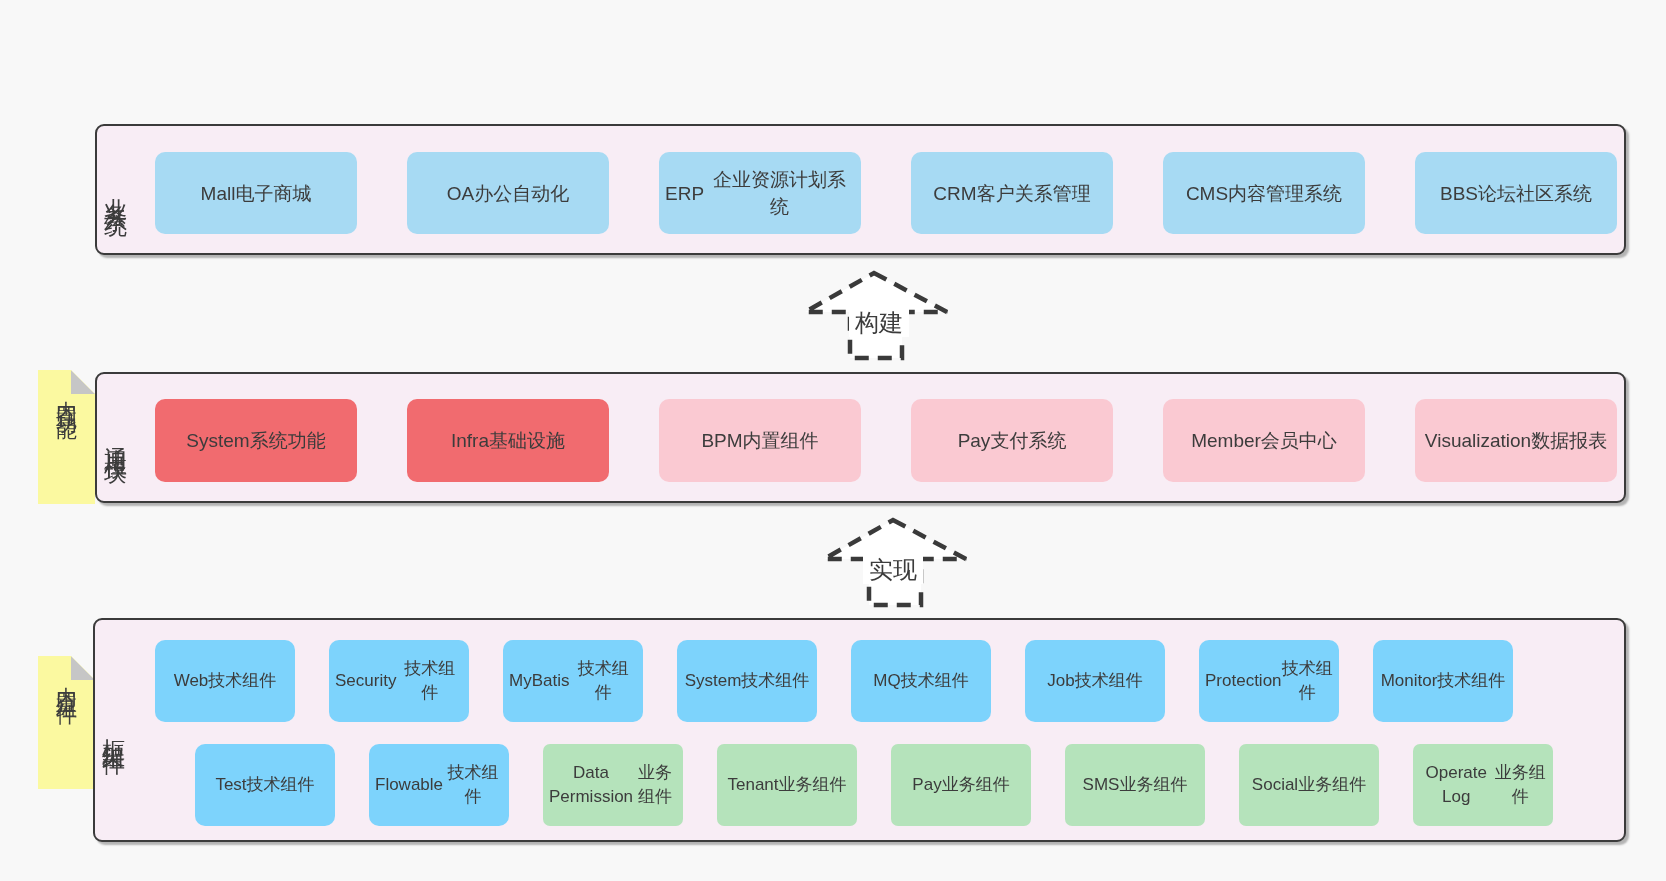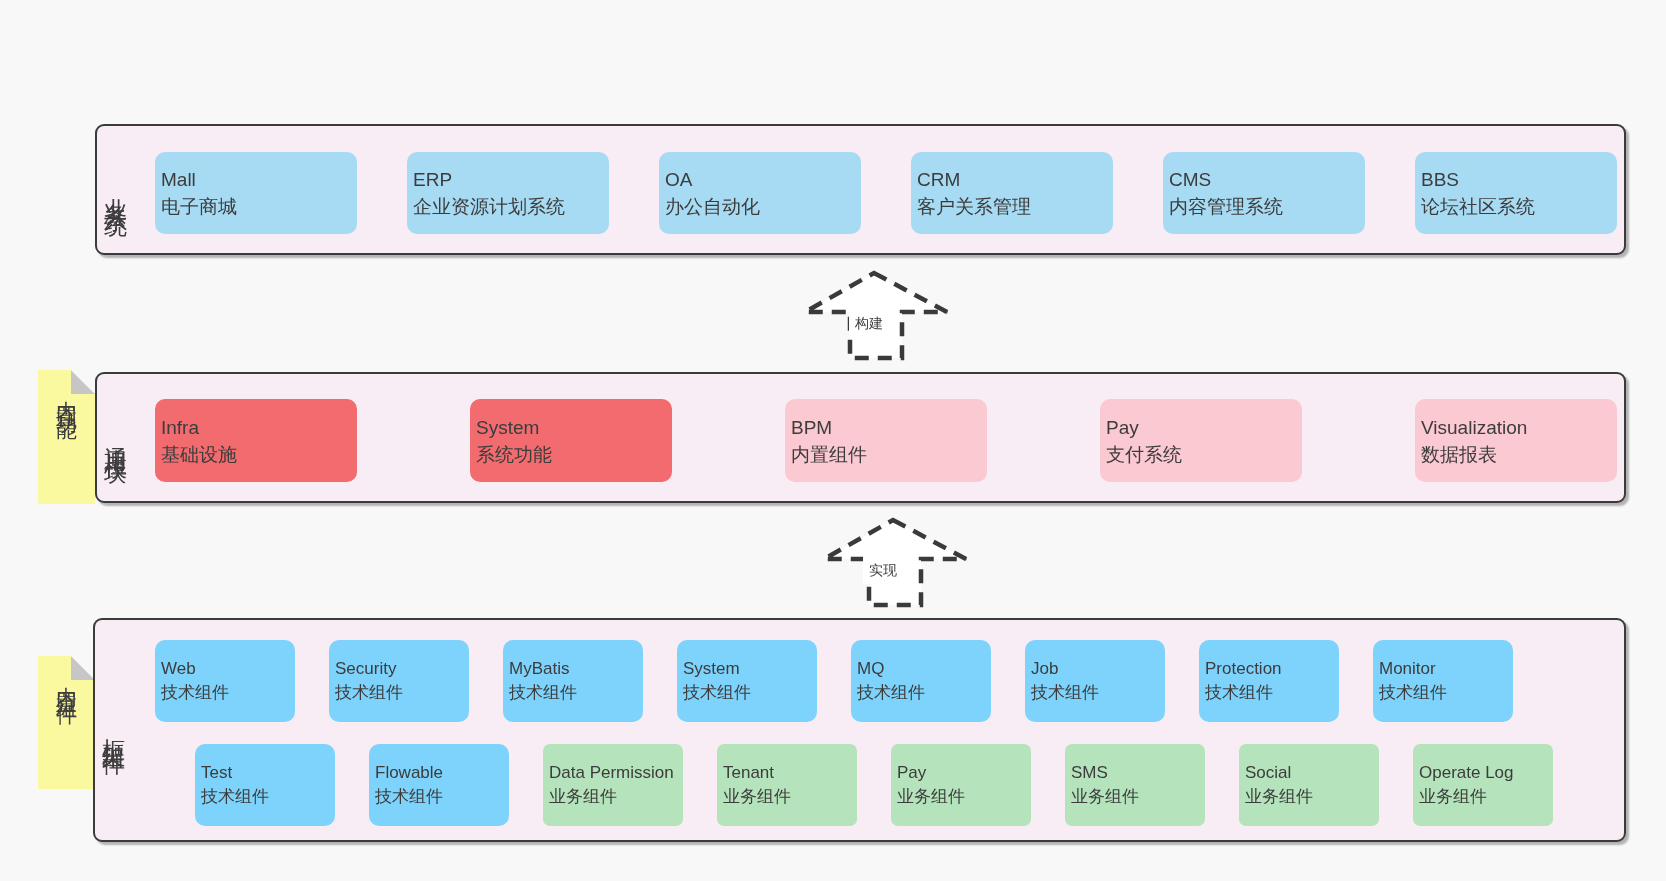--- a/index.html
+++ b/index.html
@@ -18,22 +18,22 @@
   .side-label span{writing-mode:vertical-rl;text-orientation:upright;font-size:23px;
          letter-spacing:5px;color:#3c3c3c;line-height:26px;}
 
   
   .row{position:absolute;display:flex;justify-content:space-between;}
   #row-business{left:58px;top:26px;width:1462px;height:82px;}
   #row-modules{left:58px;top:25px;width:1462px;height:83px;}
   #row-components-1{left:60px;top:20px;width:1358px;height:82px;}
   #row-components-2{left:60px;top:124px;width:1358px;height:82px;padding-left:40px;}
 
-  .box{border-radius:10px;display:flex;flex-direction:column;justify-content:center;
-       align-items:flex-start;text-align:center;color:#3c3c3c;box-sizing:border-box;padding:2px 6px;}
+  .box{border-radius:10px;display:flex;flex-direction:row;justify-content:center;
+       align-items:center;text-align:center;color:#3c3c3c;box-sizing:border-box;padding:2px 6px;}
   .row-6 .box{width:202px;font-size:19px;line-height:27px;}
   .row-8 .box{width:140px;font-size:17px;line-height:24px;}
   .v-blue{background:#a7daf3;}
   .v-red{background:#f16b6f;}
   .v-pink{background:#fac9d2;}
   .v-green{background:#7dd3fc;}
   .v-light-green{background:#b5e3bb;border-radius:7px;}
 
   
   .tag{position:absolute;left:38px;width:57px;background:#fbf9a0;z-index:1;
@@ -43,21 +43,21 @@
   #tag-components{top:656px;height:133px;}
   .tag .fold{position:absolute;top:0;right:0;width:24px;height:24px;background:#c6c6c6;
        clip-path:polygon(0 0,100% 100%,0 100%);}
   .tag span{writing-mode:vertical-rl;text-orientation:upright;font-size:21px;letter-spacing:6px;
        color:#3c3c3c;margin-top:14px;}
 
   
   .arrow-svg{position:absolute;z-index:2;}
   #arrow-build{left:797px;top:268px;}
   #arrow-implement{left:816px;top:515px;}
-  .arrow-label{position:absolute;z-index:3;background:#ffffff;color:#3c3c3c;font-size:14px;
+  .arrow-label{position:absolute;z-index:3;background:#ffffff;color:#3c3c3c;font-size:24px;
        padding:2px 6px;line-height:24px;}
   #label-build{left:849px;top:309px;}
   #label-implement{left:863px;top:556px;}
 </style>
 </head>
 <body>
 
 <div class="canvas">
 
   <div class="tag" id="tag-modules">
@@ -72,26 +72,26 @@
   <section class="layer" id="layer-business">
     <div class="side-label">
       <span>业务系统</span>
     </div>
     <div class="row row-6" id="row-business">
         <div class="box v-blue">
     <div class="box-title">Mall</div>
     <div class="box-sub">电子商城</div>
   </div>
         <div class="box v-blue">
+    <div class="box-title">OA</div>
+    <div class="box-sub">办公自动化</div>
+  </div>
+        <div class="box v-blue">
     <div class="box-title">ERP</div>
     <div class="box-sub">企业资源计划系统</div>
-  </div>
-        <div class="box v-blue">
-    <div class="box-title">OA</div>
-    <div class="box-sub">办公自动化</div>
   </div>
         <div class="box v-blue">
     <div class="box-title">CRM</div>
     <div class="box-sub">客户关系管理</div>
   </div>
         <div class="box v-blue">
     <div class="box-title">CMS</div>
     <div class="box-sub">内容管理系统</div>
   </div>
         <div class="box v-blue">
@@ -105,34 +105,38 @@
     <path d="M77 5 L150 44 L105 44 L105 90 L53 90 L53 44 L8 44 Z" fill="#ffffff" stroke="#3a3a3a" stroke-width="4.5" stroke-dasharray="14 9" stroke-linejoin="miter"></path>
   </svg>
   <div class="arrow-label" id="label-build">构建</div>
 
   <section class="layer" id="layer-modules">
     <div class="side-label">
       <span>通用模块</span>
     </div>
     <div class="row row-6" id="row-modules">
         <div class="box v-red">
+    <div class="box-title">System</div>
+    <div class="box-sub">系统功能</div>
+  </div>
+        <div class="box v-red">
     <div class="box-title">Infra</div>
     <div class="box-sub">基础设施</div>
   </div>
-        <div class="box v-red">
-    <div class="box-title">System</div>
-    <div class="box-sub">系统功能</div>
-  </div>
         <div class="box v-pink">
     <div class="box-title">BPM</div>
     <div class="box-sub">内置组件</div>
   </div>
         <div class="box v-pink">
     <div class="box-title">Pay</div>
     <div class="box-sub">支付系统</div>
+  </div>
+        <div class="box v-pink">
+    <div class="box-title">Member</div>
+    <div class="box-sub">会员中心</div>
   </div>
         <div class="box v-pink">
     <div class="box-title">Visualization</div>
     <div class="box-sub">数据报表</div>
   </div>
       </div>
   </section>
 
   <svg class="arrow-svg" id="arrow-implement" width="160" height="95" viewBox="0 0 160 95">
     <path d="M77 5 L150 44 L105 44 L105 90 L53 90 L53 44 L8 44 Z" fill="#ffffff" stroke="#3a3a3a" stroke-width="4.5" stroke-dasharray="14 9" stroke-linejoin="miter"></path>

